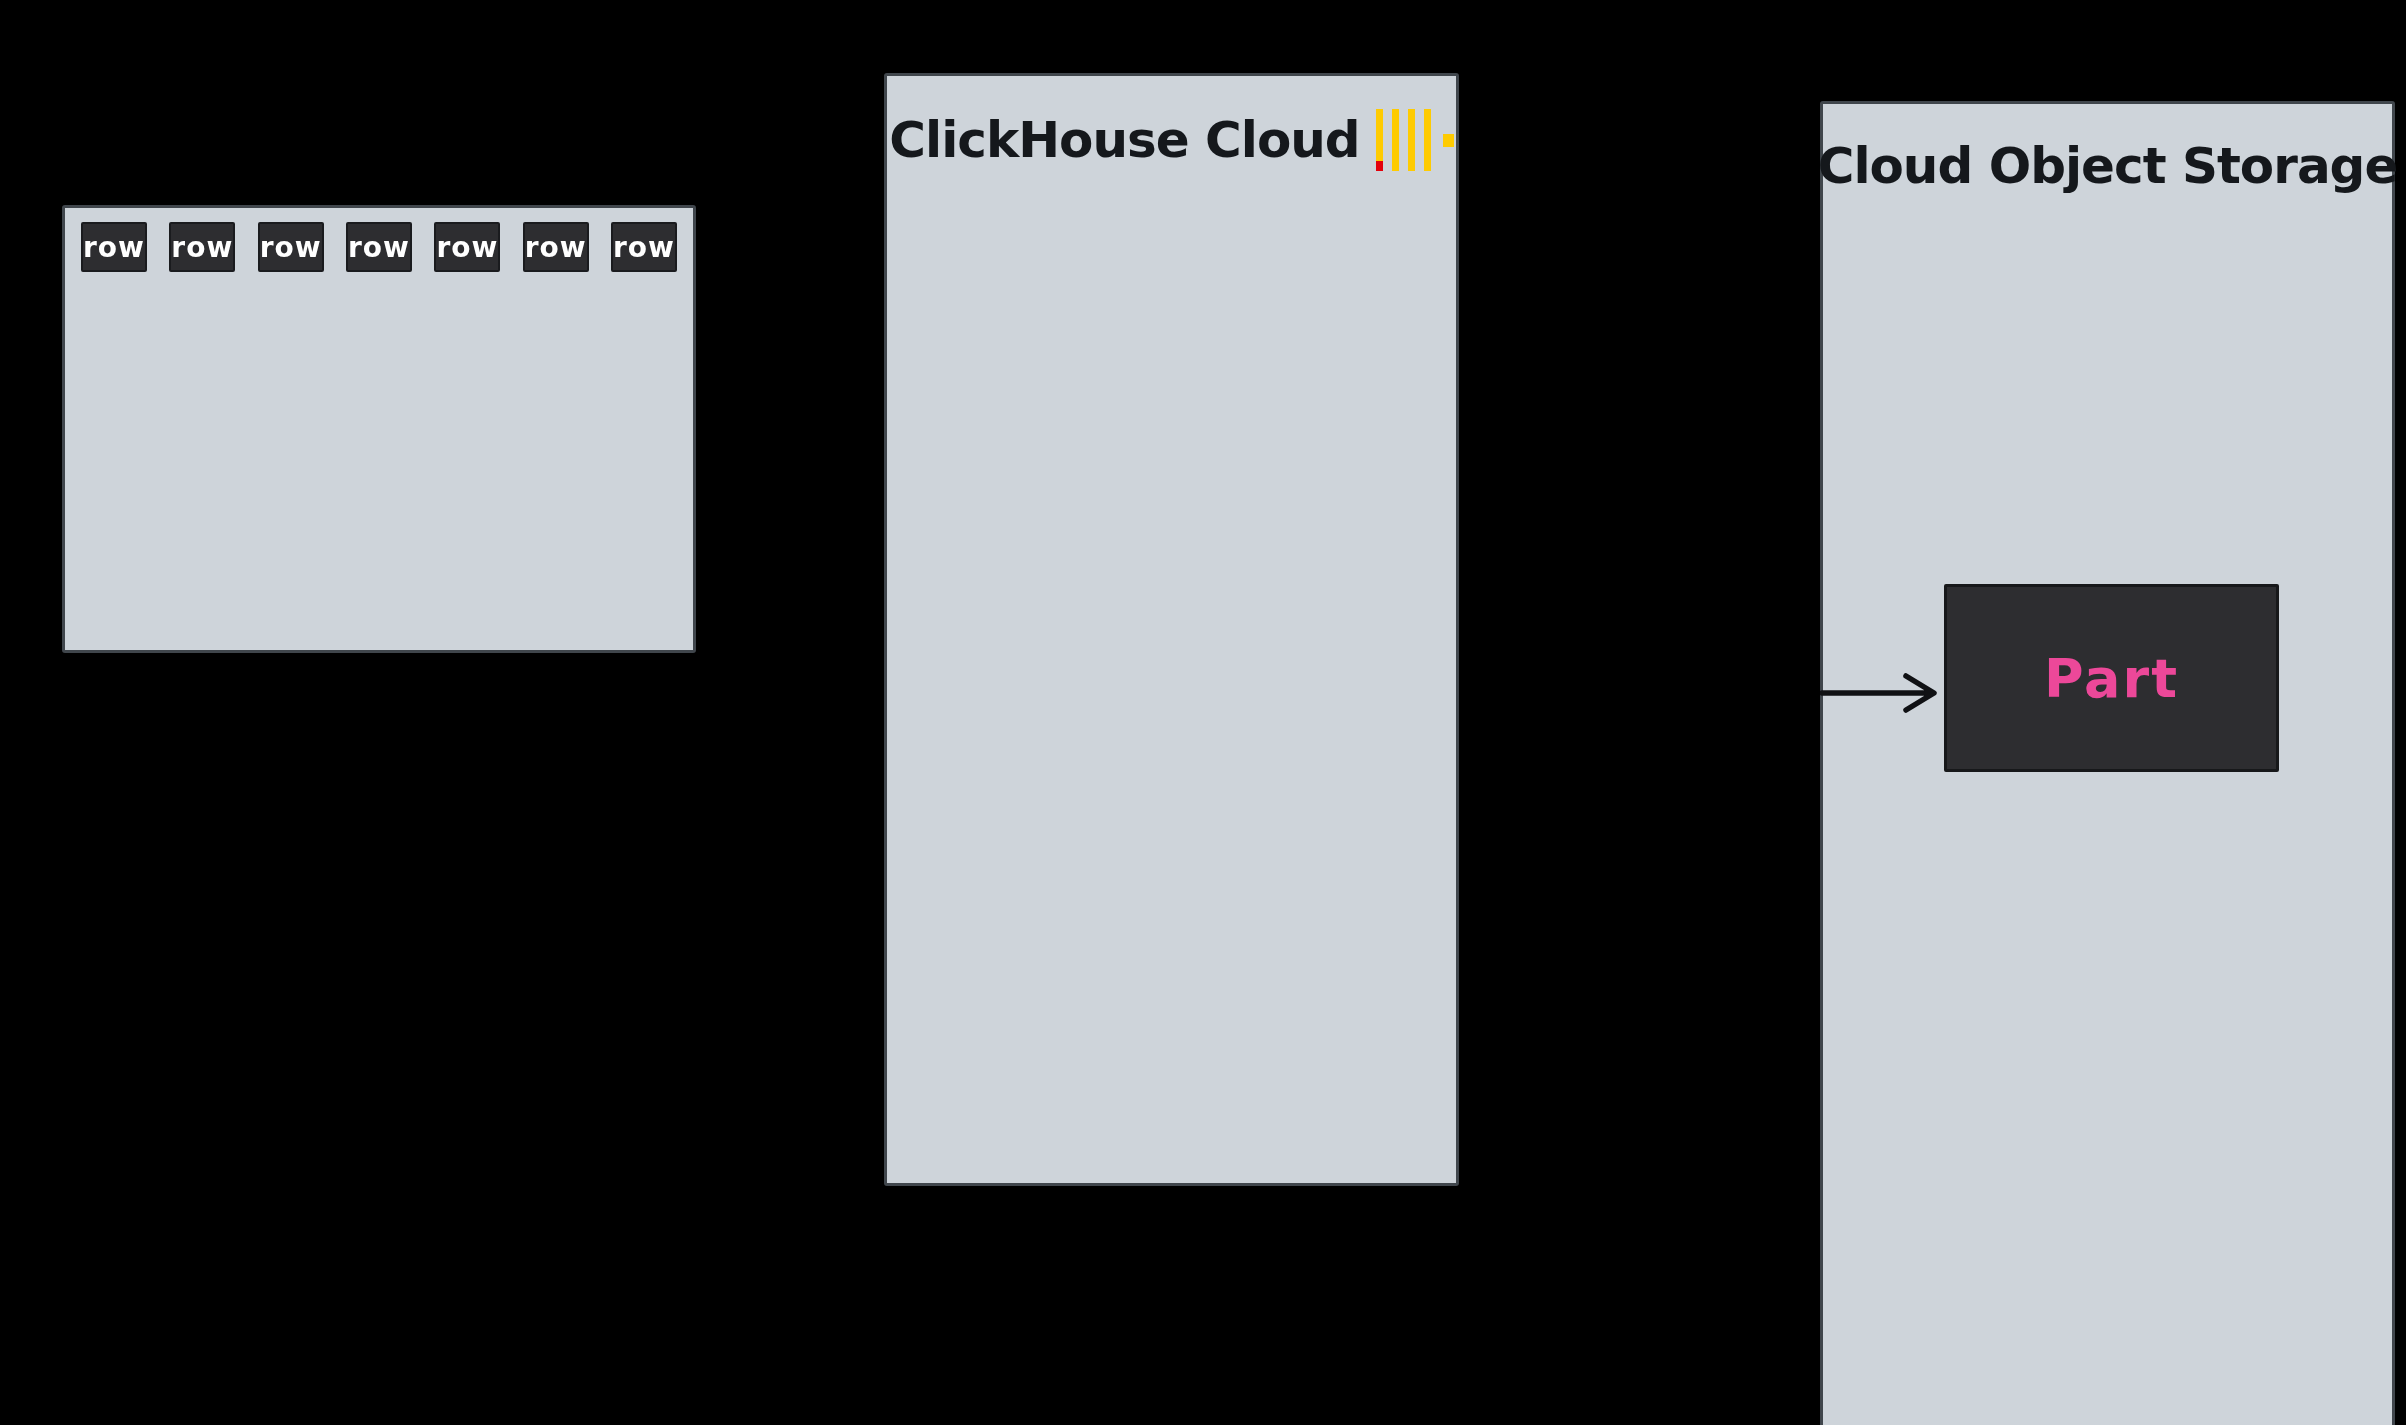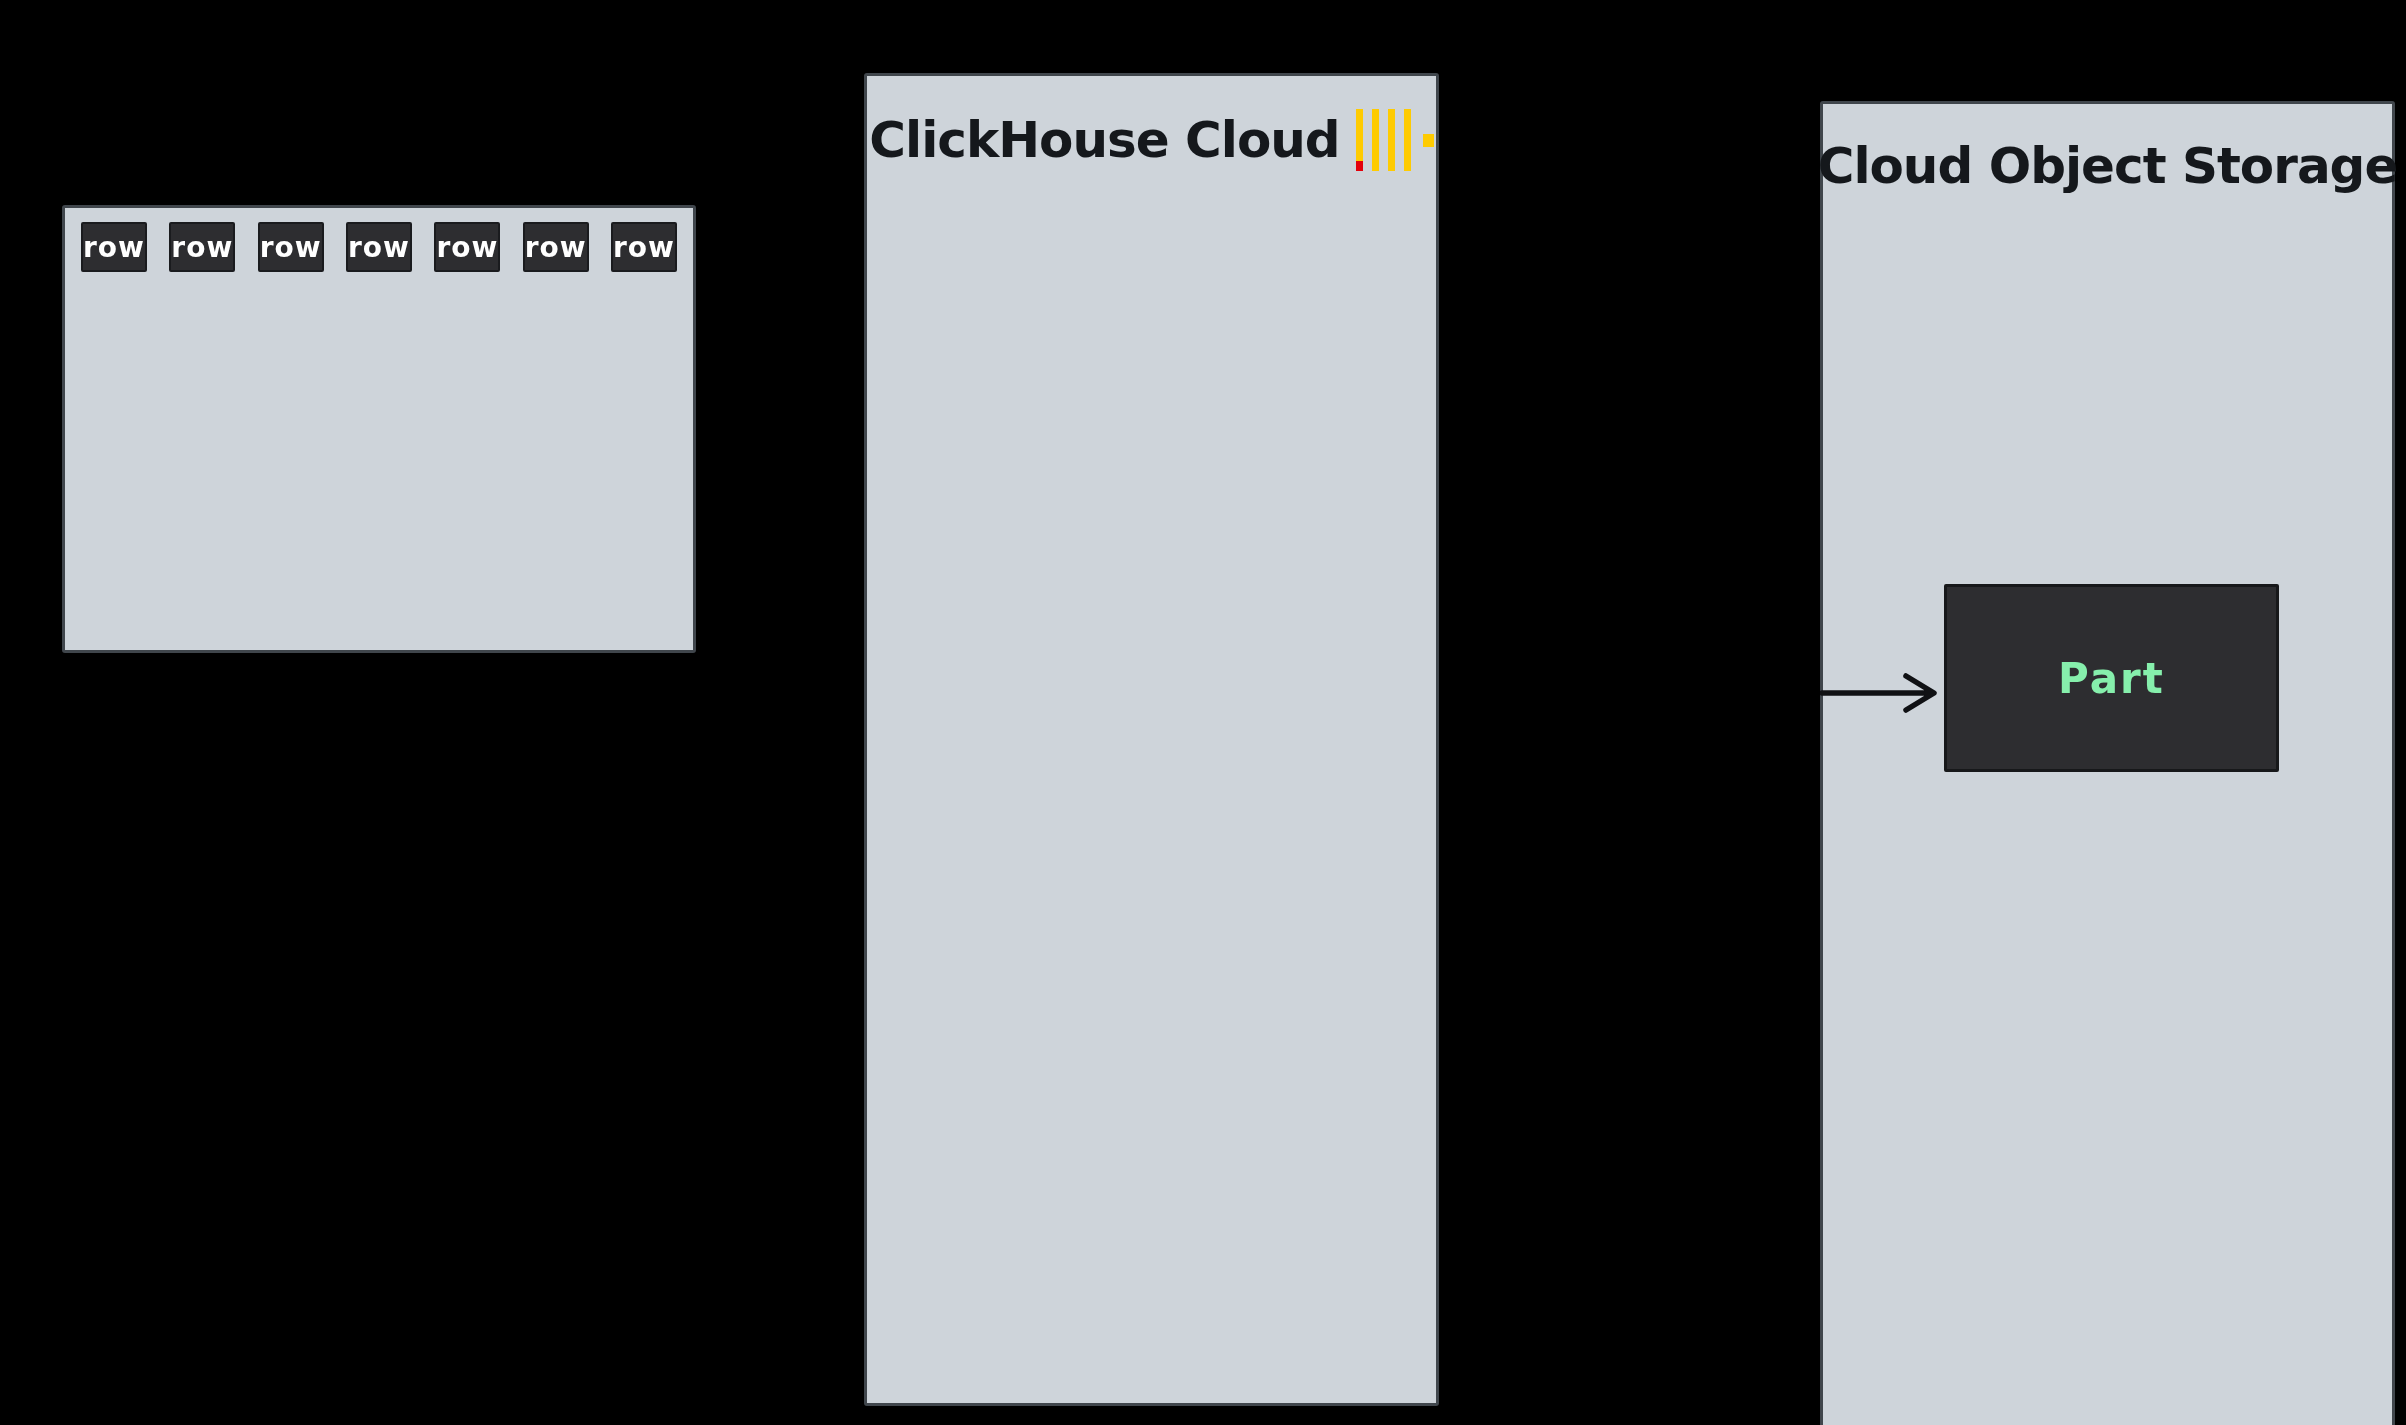--- a/index.html
+++ b/index.html
@@ -61,21 +61,21 @@
   }
   .panel-title {
     color: #15181c;
     font-size: 50px;
     font-weight: 600;
     white-space: nowrap;
     letter-spacing: -1px;
   }
 
   
-  .panel-clickhouse { left: 864px; height: 1333px; }
+  .panel-clickhouse { left: 884px; height: 1113px; }
 
   .ch-logo {
     position: relative;
     display: flex;
     align-items: center;
     height: 62px;
     flex: none;
   }
   .ch-bar {
     width: 7px; height: 62px;
@@ -102,22 +102,22 @@
     left: 121px; top: 480px;
     width: 335px; height: 188px;
     background: #2d2d30;
     border: 3px solid #17181a;
     border-radius: 2px;
     display: flex;
     align-items: center;
     justify-content: center;
   }
   .part-label {
-    color: #86efac;
-    font-size: 42px;
+    color: #ec4899;
+    font-size: 54px;
     font-weight: 600;
     letter-spacing: 2px;
   }
   .arrow-into-part {
     position: absolute;
     left: -3px; top: 566px;
     width: 126px; height: 46px;
   }
 </style>
 </head>

